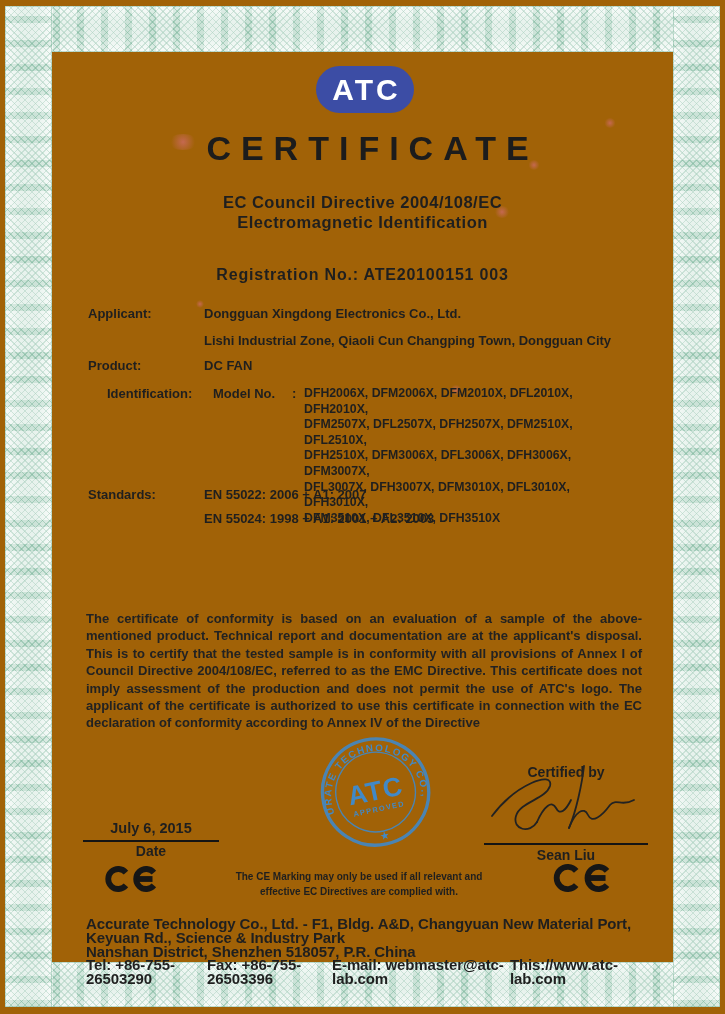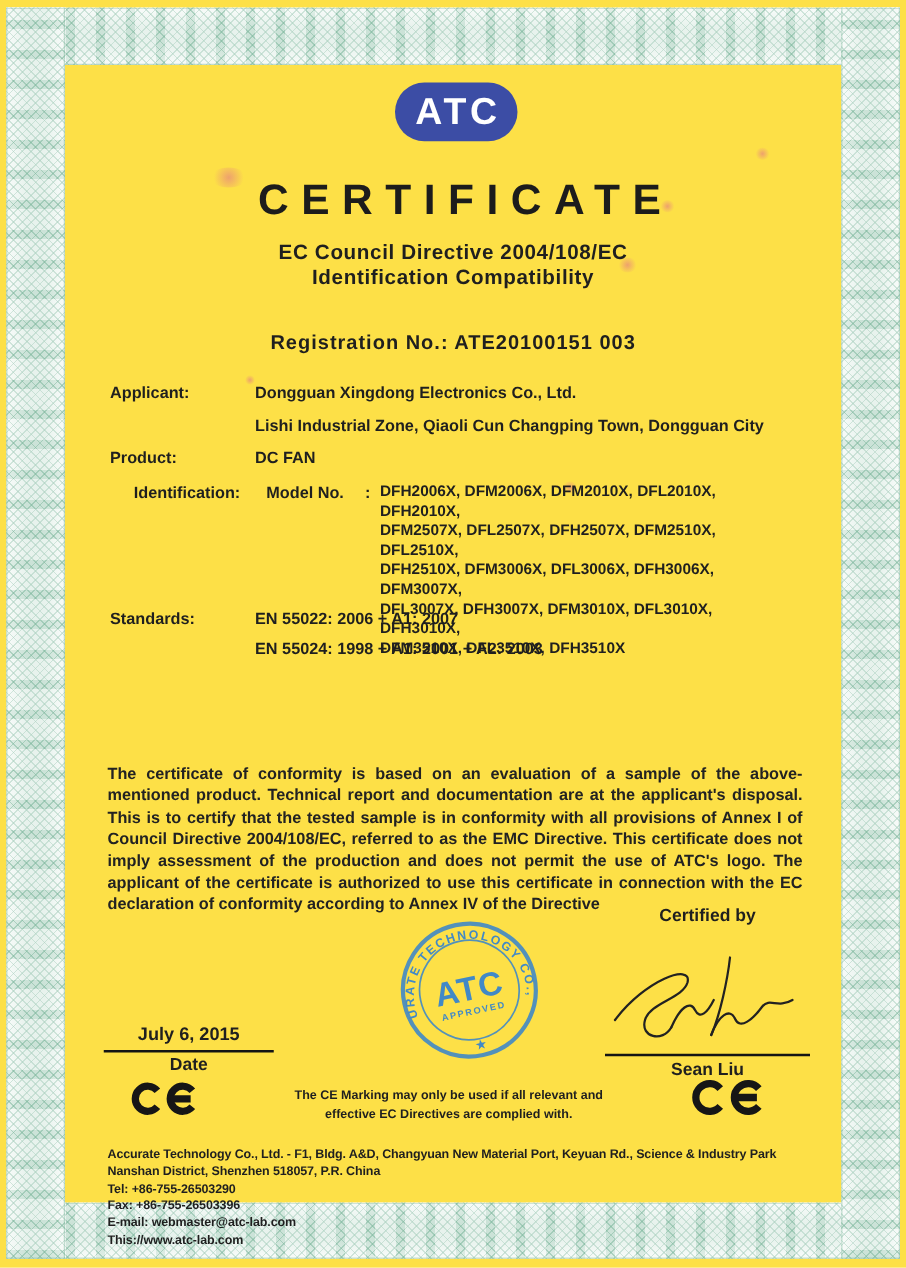--- a/index.html
+++ b/index.html
@@ -1,21 +1,21 @@
 <!DOCTYPE html>
 <html><head>
 <meta charset="utf-8">
 <style>
   html,body{margin:0;padding:0;}
   body{
     width:725px;height:1014px;background:#fdfdfb;
     font-family:"Liberation Sans", sans-serif;
     color:#1f1f1f;position:relative;overflow:hidden;
   }
-  .page{position:absolute;inset:0;background:#fde047;}
+  .page{position:absolute;inset:0;background:#a16207;}
 
   
   .band{
     position:absolute;
     background-color:#f5faf7;
     background-image:
       repeating-linear-gradient(45deg, rgba(124,182,156,0.50) 0 1px, rgba(0,0,0,0) 1px 5px),
       repeating-linear-gradient(135deg, rgba(124,182,156,0.50) 0 1px, rgba(0,0,0,0) 1px 5px),
       repeating-linear-gradient(45deg, rgba(124,182,156,0.30) 0 1px, rgba(0,0,0,0) 1px 11px),
       repeating-linear-gradient(135deg, rgba(124,182,156,0.30) 0 1px, rgba(0,0,0,0) 1px 11px);
@@ -42,21 +42,21 @@
 
   .abs{position:absolute;}
   .ctr{text-align:center;}
 
   
   .logo{
     left:316px;top:66px;width:98px;height:47px;border-radius:24px;
     background:#3c4da5;display:flex;align-items:center;justify-content:center;
   }
   .logo-text{color:#ffffff;font-weight:bold;font-size:30px;letter-spacing:3px;padding-left:3px;}
-  .title{left:0;right:0;top:141px;font-size:34px;font-weight:bold;letter-spacing:10px;padding-left:20px;color:#1c1c1c;}
+  .title{left:0;right:0;top:129px;font-size:34px;font-weight:bold;letter-spacing:10px;padding-left:20px;color:#1c1c1c;}
   .sub1{left:0;right:0;top:171px;font-size:17px;font-weight:bold;}
   .sub2{left:0;right:0;top:193px;font-size:16.5px;font-weight:bold;letter-spacing:0.5px;}
   .sub3{left:0;right:0;top:213px;font-size:16.5px;font-weight:bold;letter-spacing:0.5px;}
   .reg{left:0;right:0;top:266px;font-size:16px;font-weight:bold;letter-spacing:0.8px;}
 
   
   .flabel{left:88px;font-size:13px;font-weight:bold;}
   .fvalue{left:204px;font-size:13px;font-weight:bold;}
   .row-applicant{top:306px;}
   .row-address{top:333px;}
@@ -67,37 +67,37 @@
   .model-lines{left:304px;top:386px;width:322px;font-size:12.3px;font-weight:bold;line-height:15.6px;}
   .row-std1{top:487px;}
   .row-std2{top:511px;}
 
   .body-par{
     left:86px;top:610px;width:556px;font-size:13px;font-weight:bold;
     line-height:17.4px;text-align:justify;color:#222;
   }
 
   
-  .certified-by{left:486px;top:724px;width:160px;font-size:14px;font-weight:bold;text-align:center;}
+  .certified-by{left:486px;top:764px;width:160px;font-size:14px;font-weight:bold;text-align:center;}
   .sig-svg{left:478px;top:758px;}
   .sig-line{left:484px;top:843px;width:164px;height:2px;background:#141414;}
   .signer{left:486px;top:847px;width:160px;font-size:14px;font-weight:bold;text-align:center;}
 
   .date-value{left:85px;top:820px;width:132px;font-size:14.5px;font-weight:bold;text-align:center;}
   .date-line{left:83px;top:840px;width:136px;height:2px;background:#141414;}
   .date-label{left:85px;top:843px;width:132px;font-size:14px;font-weight:bold;text-align:center;}
 
   .stamp{left:317px;top:733px;transform:rotate(-12deg);}
 
   .ce-left{left:104px;top:858px;}
   .ce-right{left:552px;top:856px;}
   .ce-note{left:228px;top:869px;width:262px;font-size:10px;font-weight:bold;text-align:center;line-height:15px;}
 
-  .footer{left:86px;top:917px;width:556px;font-size:10px;font-weight:bold;line-height:13.8px;letter-spacing:-0.1px;}
-  .footer-row3{display:flex;gap:0;justify-content:flex-end;width:552px;flex-direction:column;}
+  .footer{left:86px;top:917px;width:556px;font-size:15px;font-weight:bold;line-height:13.8px;letter-spacing:-0.1px;}
+  .footer-row3{display:flex;gap:0;justify-content:flex-end;width:552px;}
 
   
   .speck{position:absolute;border-radius:50%;
     background:radial-gradient(circle, rgba(225,110,140,0.55) 0%, rgba(225,110,140,0) 70%);}
 </style>
 </head>
 <body>
 
 <div class="page">
 
@@ -111,21 +111,21 @@
   <div class="speck" style="left:528px;top:160px;width:12px;height:10px;"></div>
   <div class="speck" style="left:494px;top:206px;width:16px;height:12px;"></div>
   <div class="speck" style="left:450px;top:385px;width:12px;height:10px;"></div>
   <div class="speck" style="left:196px;top:300px;width:8px;height:8px;"></div>
 
   <div class="abs logo">
     <span class="logo-text">ATC</span>
   </div>
   <div class="abs ctr title">CERTIFICATE</div>
   <div class="abs ctr sub2">EC Council Directive 2004/108/EC</div>
-  <div class="abs ctr sub3">Identification Compatibility</div>
+  <div class="abs ctr sub3">Electromagnetic Identification</div>
   <div class="abs ctr reg">Registration No.: ATE20100151 003</div>
 
   <div class="abs flabel row-applicant">Applicant:</div>
   <div class="abs fvalue row-applicant">Dongguan Xingdong Electronics Co., Ltd.</div>
   <div class="abs fvalue row-address">Lishi Industrial Zone, Qiaoli Cun Changping Town, Dongguan City</div>
 
   <div class="abs flabel row-product">Product:</div>
   <div class="abs fvalue row-product">DC FAN</div>
 
   <div class="abs flabel row-ident">Identification:</div>

